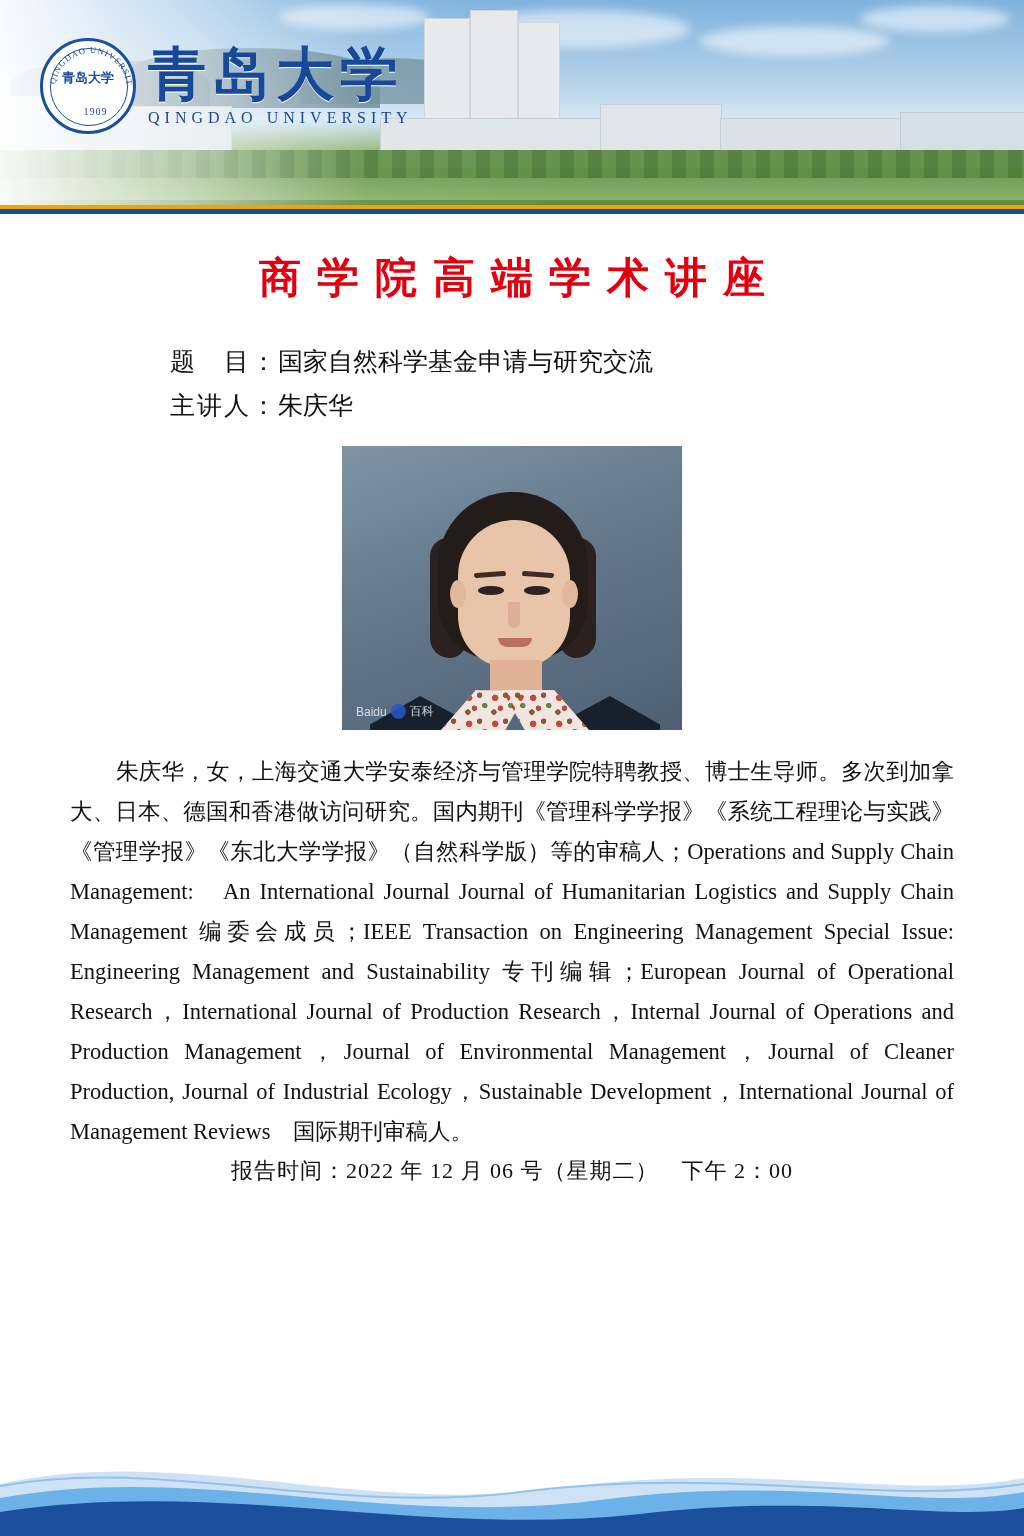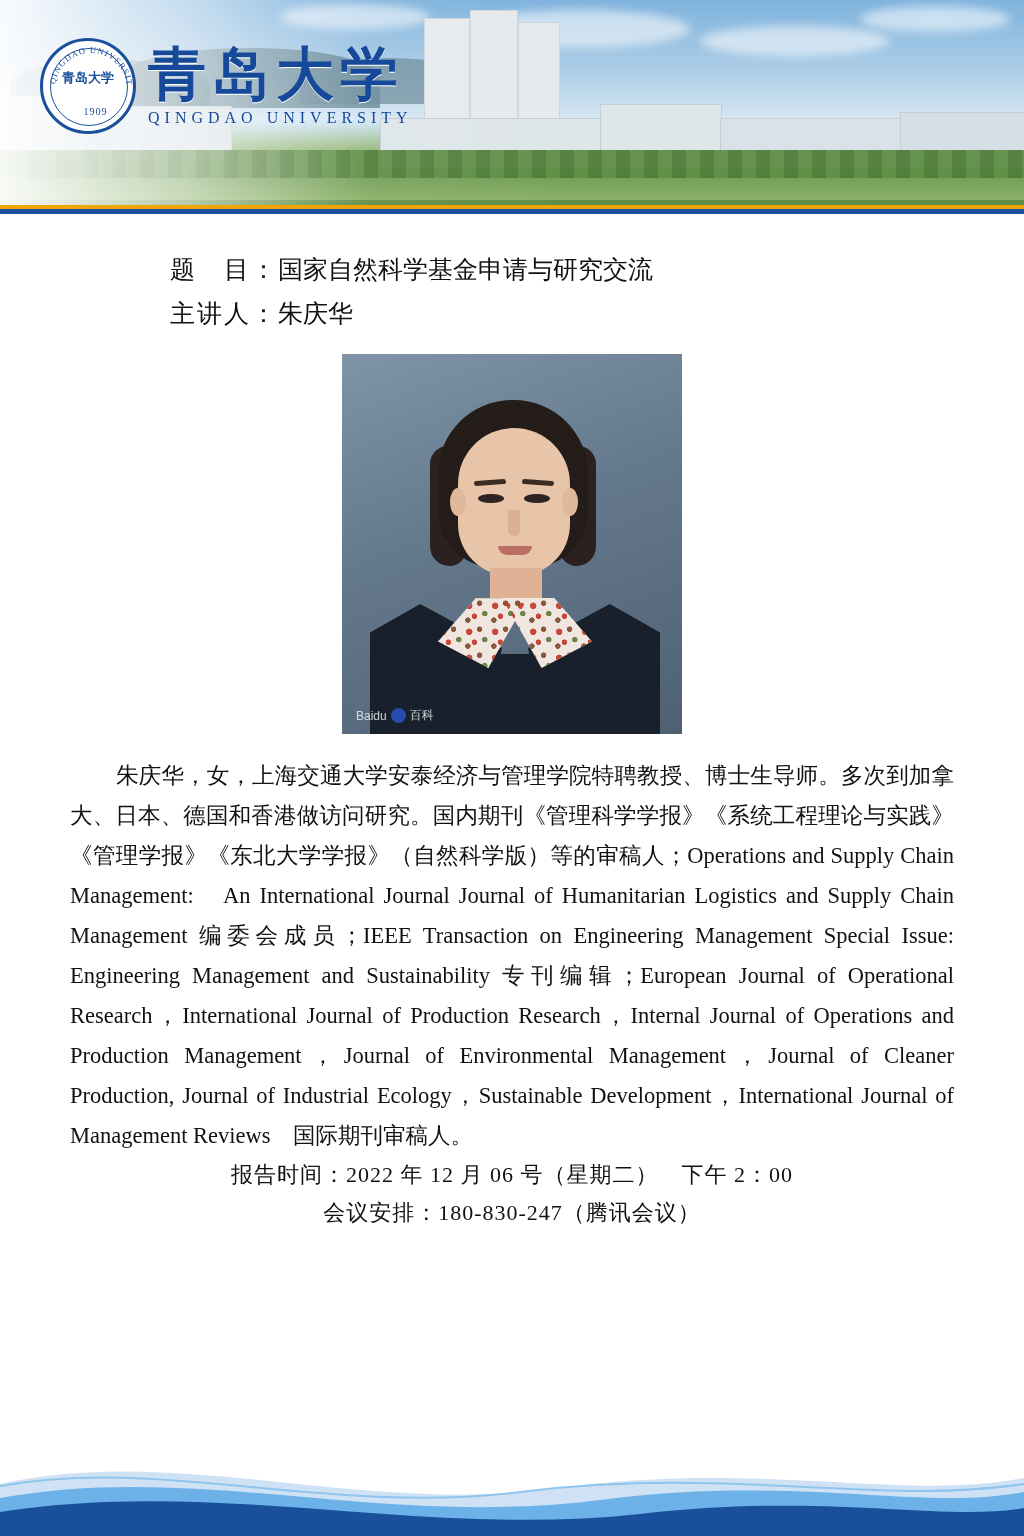--- a/index.html
+++ b/index.html
@@ -205,21 +205,21 @@
     font-size: 25px;
     line-height: 44px;
     color: #111111;
     font-family: "Liberation Serif", "DejaVu Serif", serif;
   }
   .meta-label { letter-spacing: 2px; margin-top: 26px; }
 
   .photo-wrap {
     margin: 18px auto 0;
     width: 340px;
-    height: 380px;
+    height: 284px;
     position: relative;
     background: #5b6f83;
     overflow: hidden;
   }
   .photo-bg {
     position: absolute;
     inset: 0;
     background: linear-gradient(160deg, #7f94a6 0%, #64788c 45%, #4f6073 100%);
   }
   .ph-hair {
@@ -397,20 +397,21 @@
         <div class="wordmark-cn">青岛大学</div>
         <div class="wordmark-en">QINGDAO UNIVERSITY</div>
       </div>
     </div>
   </div>
   <div class="rule-orange"></div>
   <div class="rule-blue"></div>
 
   <div class="content">
 
+    <div class="title">商学院高端学术讲座</div>
 
     <div class="meta">
       <div class="meta-line">
         <span class="meta-label">题　目：</span><span>国家自然科学基金申请与研究交流</span>
       </div>
       <div class="meta-line">
         <span class="meta-label">主讲人：</span><span>朱庆华</span>
       </div>
     </div>
 
@@ -440,21 +441,20 @@
         <span>Baidu</span>
         <span class="ph-wm-dot"></span>
         <span>百科</span>
       </div>
     </div>
 
     <div class="bio"><span class="bio-indent"></span><span>朱庆华，女，上海交通大学安泰经济与管理学院特聘教授、博士生导师。多次到加拿大、日本、德国和香港做访问研究。国内期刊《管理科学学报》《系统工程理论与实践》《管理学报》《东北大学学报》（自然科学版）等的审稿人；Operations and Supply Chain Management:　An International Journal Journal of Humanitarian Logistics and Supply Chain Management 编委会成员；IEEE Transaction on Engineering Management Special Issue: Engineering Management and Sustainability 专刊编辑；European Journal of Operational Research，International Journal of Production Research，Internal Journal of Operations and Production Management，Journal of Environmental Management，Journal of Cleaner Production, Journal of Industrial Ecology，Sustainable Development，International Journal of Management Reviews　国际期刊审稿人。</span></div>
 
     <div class="footer-info">
       <div class="footer-line">报告时间：2022 年 12 月 06 号（星期二）　下午 2：00</div>
-      <div class="footer-line">会议安排：180-830-247（腾讯会议）</div>
     </div>
   </div>
 
 
   <div class="waves">
     <svg width="1024" height="170" viewBox="0 0 1024 170" preserveAspectRatio="none">
       <path d="M0,118 C180,78 360,150 560,122 C760,94 900,136 1024,112 L1024,170 L0,170 Z" fill="#cfe2f5"></path>
       <path d="M0,132 C200,96 380,162 600,134 C800,108 920,146 1024,126 L1024,170 L0,170 Z" fill="#5aa9e6" opacity="0.85"></path>
       <path d="M0,146 C220,112 420,172 640,148 C830,126 940,156 1024,142 L1024,170 L0,170 Z" fill="#1a4f9c"></path>
       <path d="M0,120 C160,90 330,150 520,126 C730,100 880,140 1024,118" fill="none" stroke="#8fc4ec" stroke-width="2"></path>

